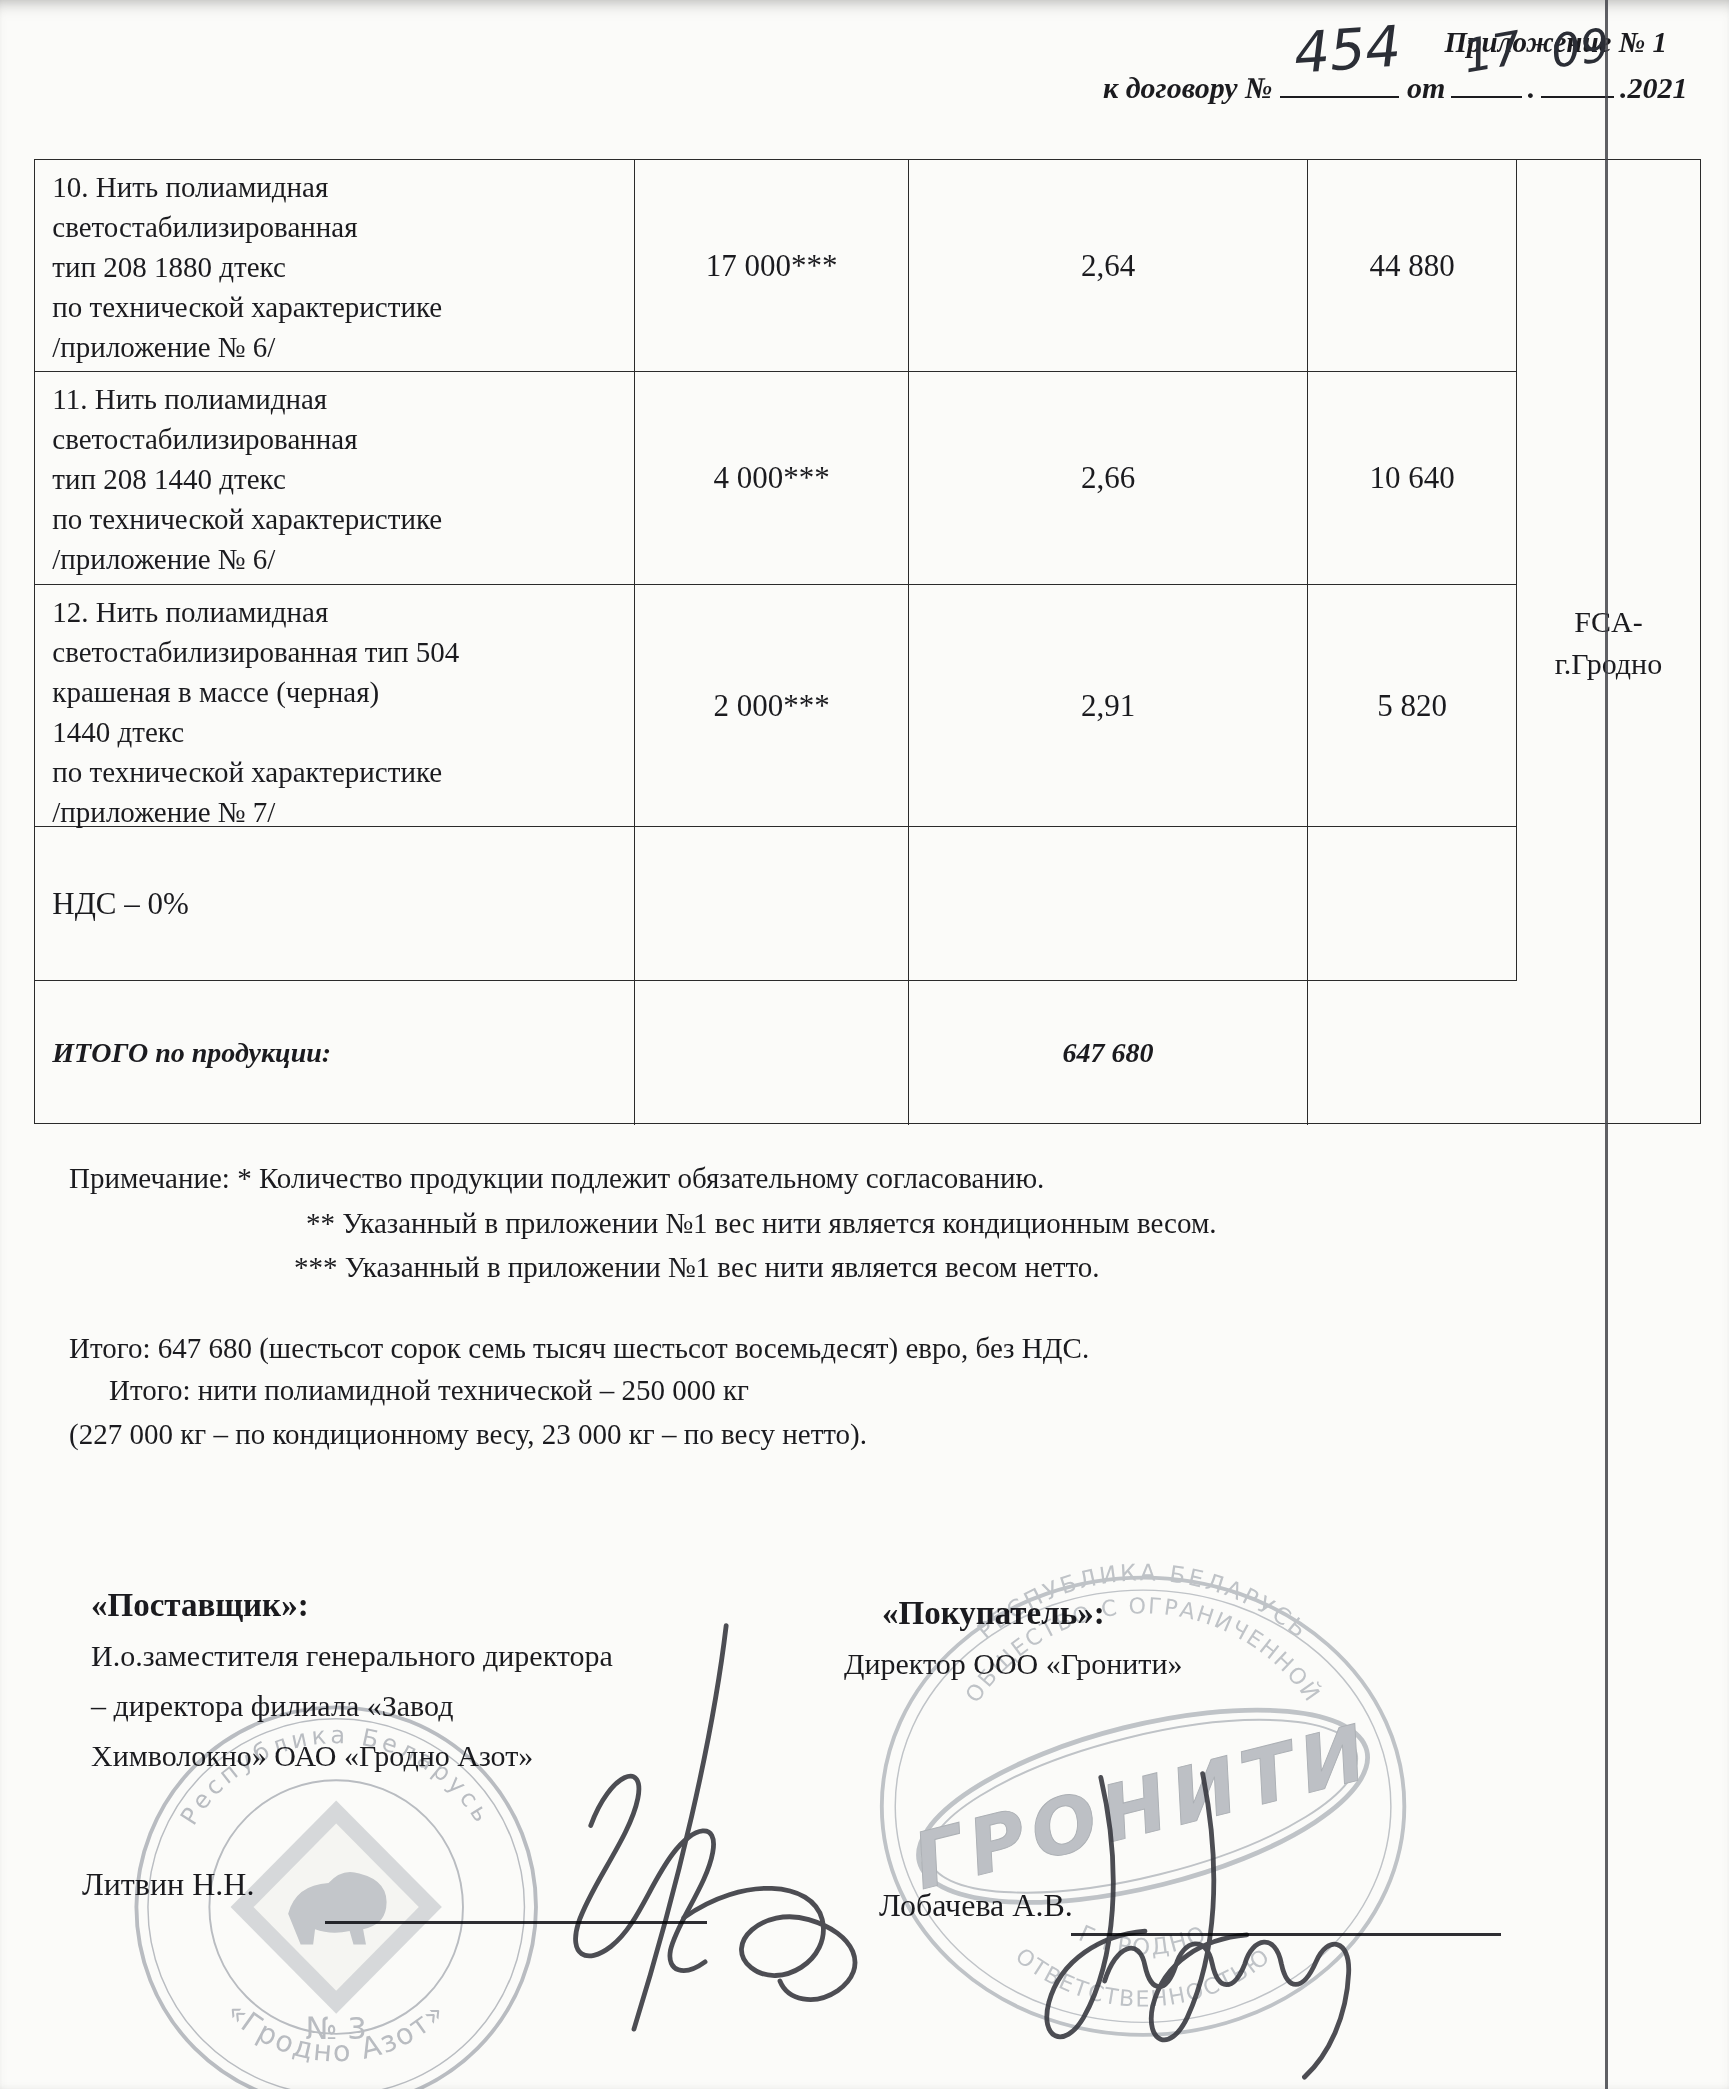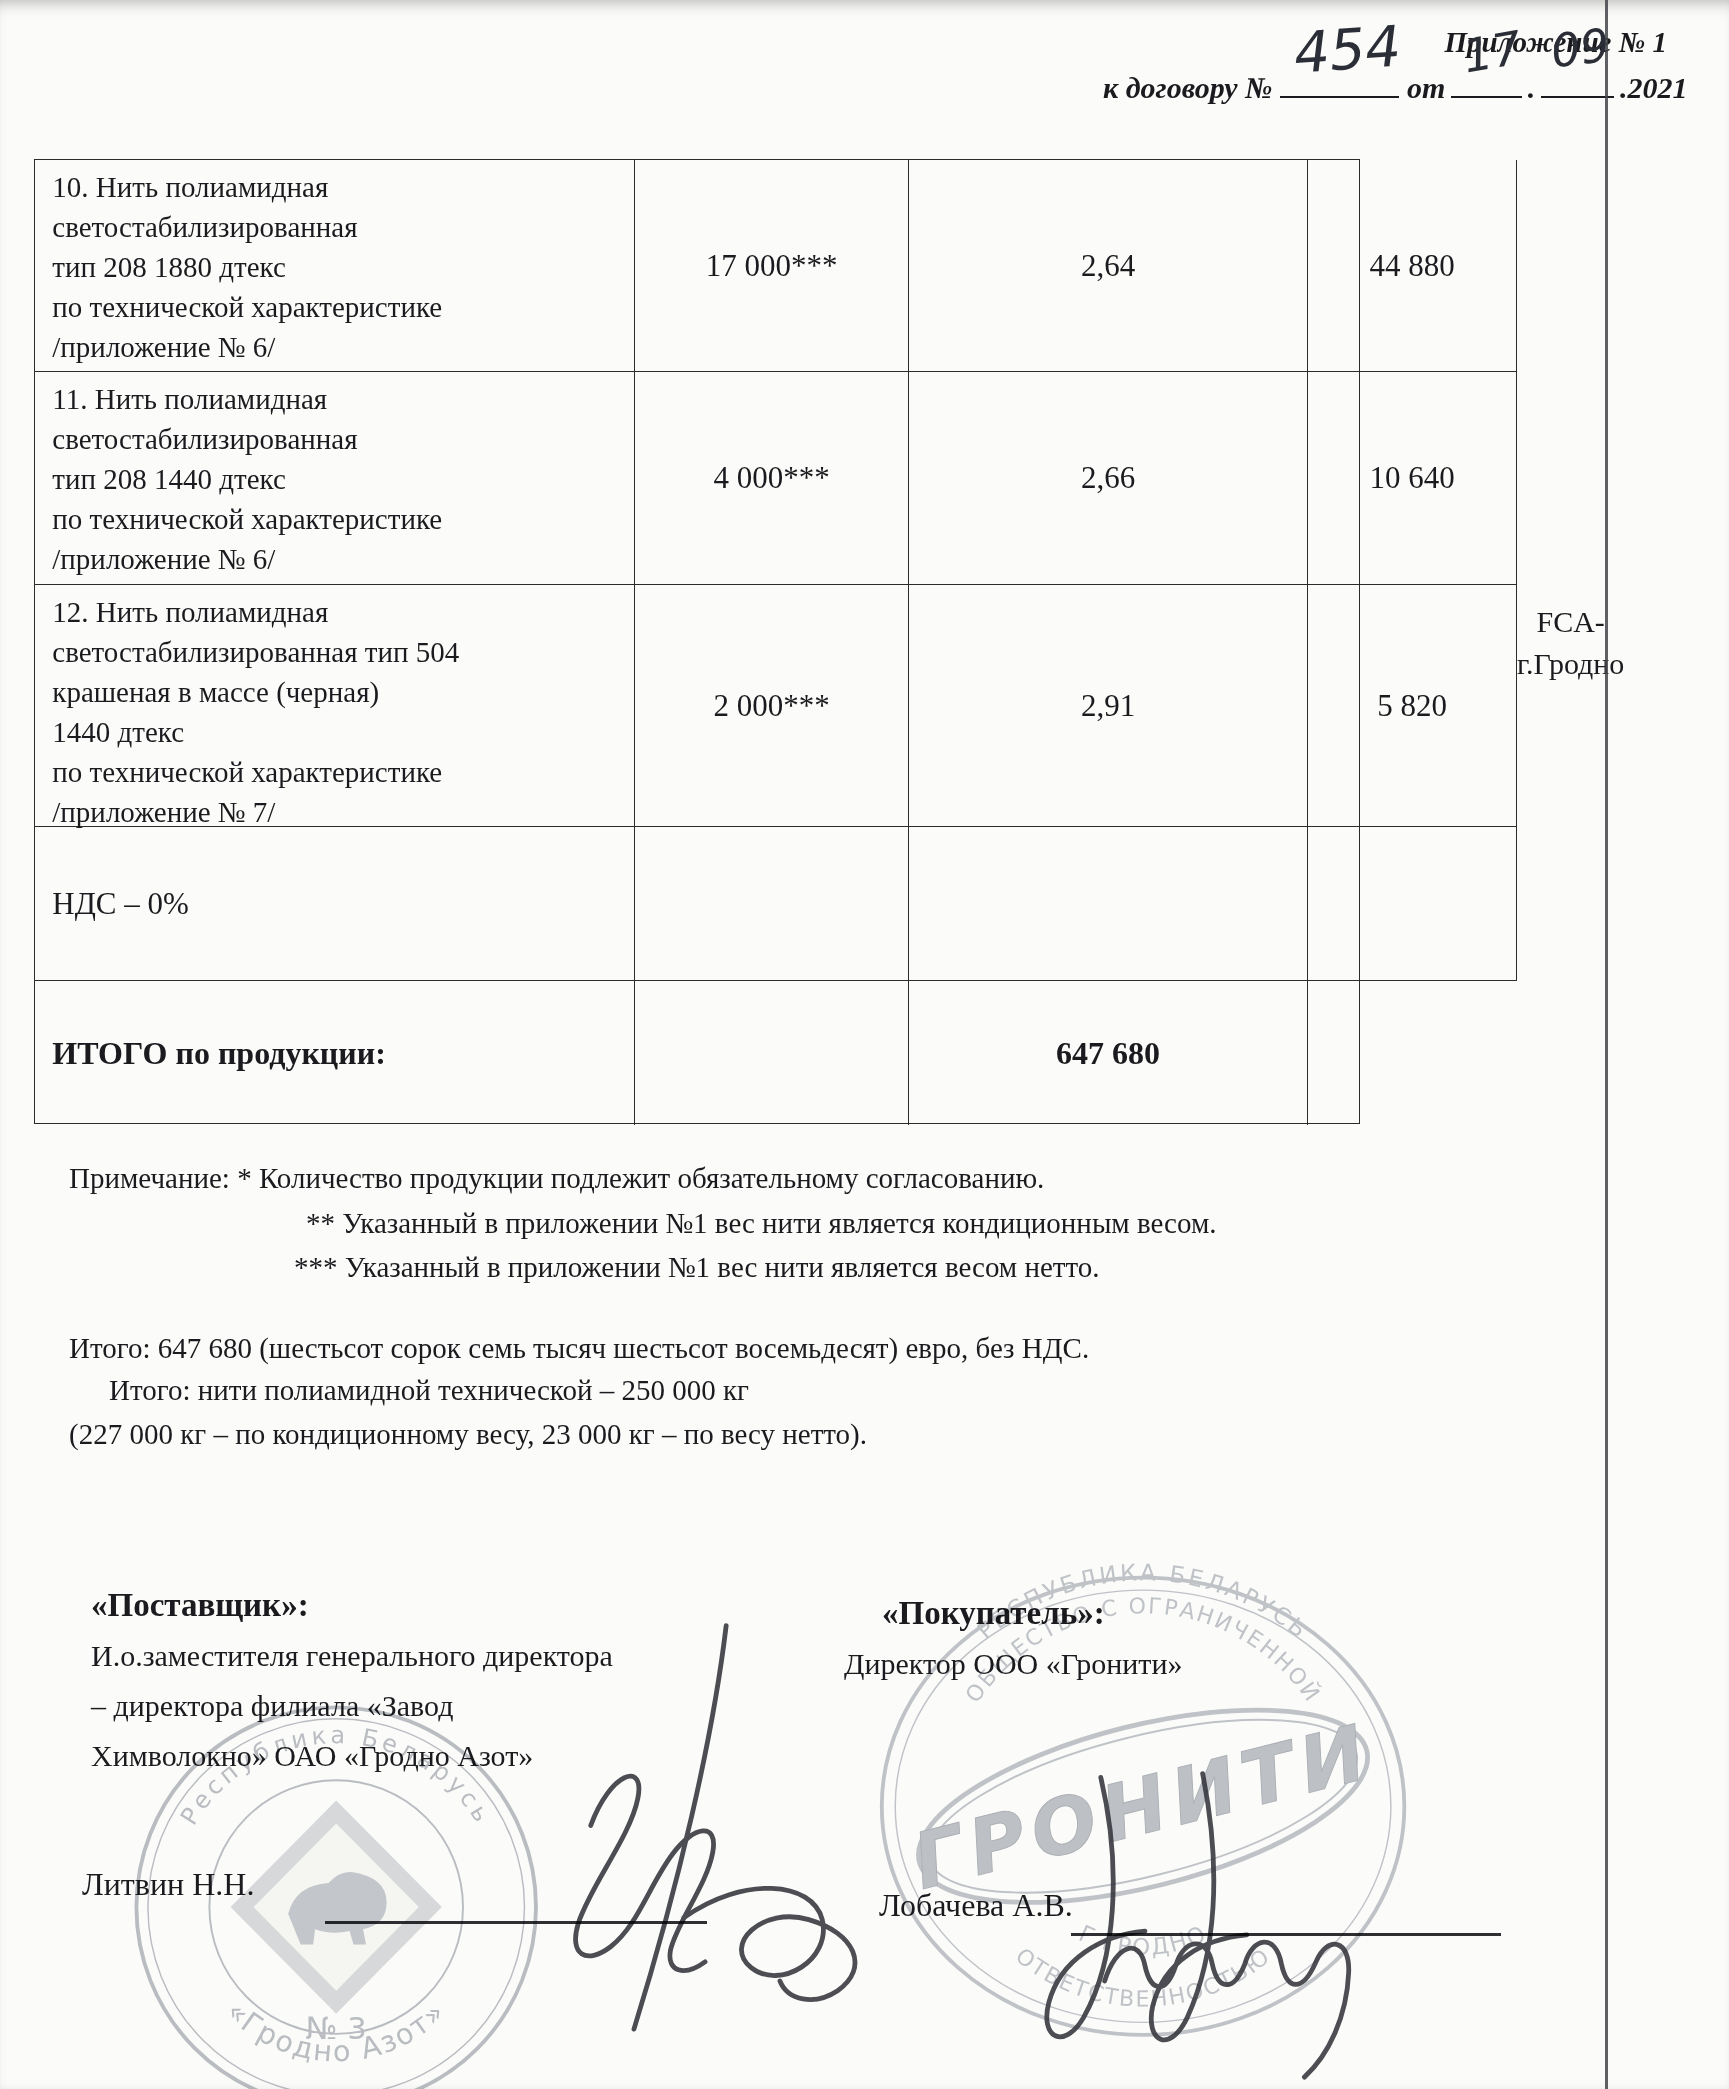--- a/index.html
+++ b/index.html
@@ -10,36 +10,36 @@
     box-shadow:inset 0 13.4px 17.3px -13.4px rgba(90,90,88,.55), inset 0 -5.8px 9.6px -7.7px rgba(120,120,118,.3);
   }
   .abs{position:absolute;}
   
   .hdr-title{font-size:29px;font-weight:bold;font-style:italic;white-space:nowrap;}
   .hdr-line2{font-size:30px;font-weight:bold;font-style:italic;display:flex;align-items:baseline;white-space:nowrap;}
   .blank{display:inline-block;border-bottom:2.9px solid #1b1b1f;position:relative;height:33px;}
   .hand{position:absolute;font-family:"DejaVu Sans",sans-serif;color:#2b2e36;font-weight:400;white-space:nowrap;}
   
   #doc-table{
-    position:absolute;left:34px;top:159px;width:1326px;height:965px;
+    position:absolute;left:34px;top:159px;width:1667px;height:965px;
     display:grid;box-sizing:border-box;
     grid-template-columns:600px 274px 399px 209px 1fr;
     grid-template-rows:212px 213px 242px 154px 144px;
     border:1.9px solid #2b2b2b;
   }
   .cell{box-sizing:border-box;border-right:1.9px solid #2b2b2b;border-bottom:1.9px solid #2b2b2b;
     display:flex;align-items:center;justify-content:center;font-size:31px;}
   .cell.desc{flex-direction:column;align-items:flex-start;justify-content:flex-start;
     padding:6.7px 9.6px 0 17.3px;font-size:29px;line-height:40px;}
   .cell.bottom-row{border-bottom:none;}
   .cell.merged{grid-column:5;grid-row:1 / span 5;border-right:none;border-bottom:none;
     flex-direction:column;font-size:30px;line-height:42px;justify-content:center;}
   .cell.label-left{justify-content:flex-start;padding-left:17.3px;}
   .bold{font-weight:bold;}
-  .totalrow{font-size:32px;}
+  .totalrow{font-size:28px;font-style:italic;}
   
   .bodytext{font-size:29px;white-space:nowrap;}
   
   .sig-heading{font-size:33px;font-weight:bold;white-space:nowrap;}
   .sig-text{font-size:30px;white-space:nowrap;}
   .sig-name{font-size:32px;white-space:nowrap;}
   .sig-line{position:absolute;height:2.9px;background:#2e2e33;}
   
   #page-edge-line{position:absolute;top:0;bottom:0;left:1605px;width:2.9px;background:#43444a;opacity:.85;z-index:40;}
   

